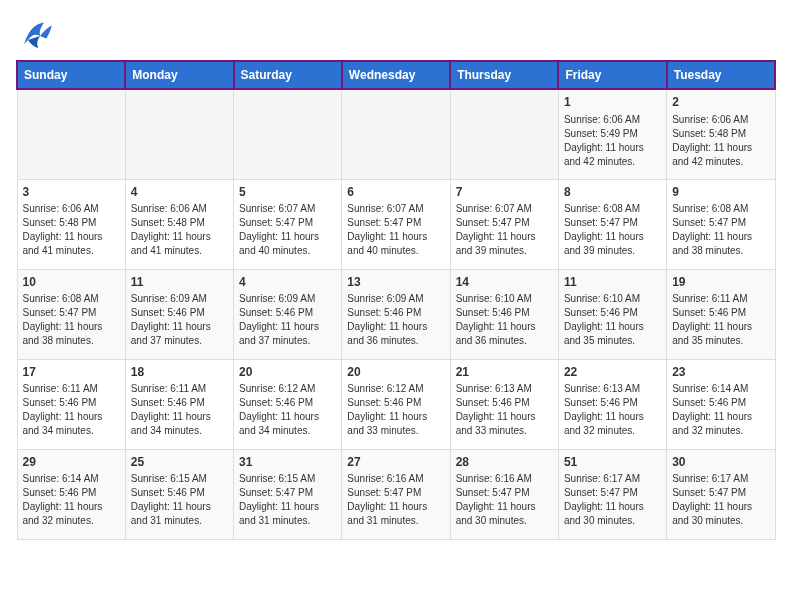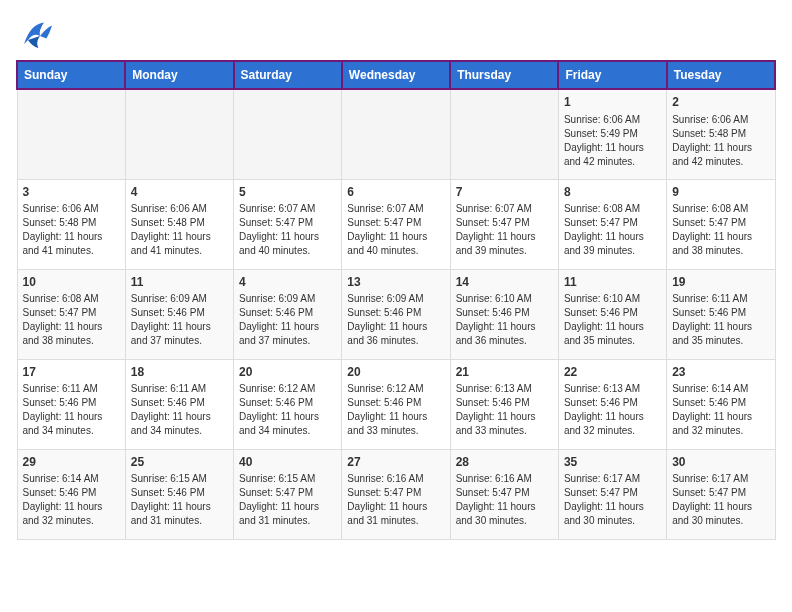--- a/index.html
+++ b/index.html
@@ -280,39 +280,39 @@
 Sunset: 5:46 PM
 Daylight: 11 hours and 32 minutes.</div>
         </td>
         <td>
           <span class="day-num">25</span>
           <div class="day-info" style="white-space: pre-line;">Sunrise: 6:15 AM
 Sunset: 5:46 PM
 Daylight: 11 hours and 31 minutes.</div>
         </td>
         <td>
-          <span class="day-num">40</span>
+          <span class="day-num">31</span>
           <div class="day-info" style="white-space: pre-line;">Sunrise: 6:15 AM
 Sunset: 5:47 PM
 Daylight: 11 hours and 31 minutes.</div>
         </td>
         <td>
           <span class="day-num">27</span>
           <div class="day-info" style="white-space: pre-line;">Sunrise: 6:16 AM
 Sunset: 5:47 PM
 Daylight: 11 hours and 31 minutes.</div>
         </td>
         <td>
           <span class="day-num">28</span>
           <div class="day-info" style="white-space: pre-line;">Sunrise: 6:16 AM
 Sunset: 5:47 PM
 Daylight: 11 hours and 30 minutes.</div>
         </td>
         <td>
-          <span class="day-num">35</span>
+          <span class="day-num">51</span>
           <div class="day-info" style="white-space: pre-line;">Sunrise: 6:17 AM
 Sunset: 5:47 PM
 Daylight: 11 hours and 30 minutes.</div>
         </td>
         <td>
           <span class="day-num">30</span>
           <div class="day-info" style="white-space: pre-line;">Sunrise: 6:17 AM
 Sunset: 5:47 PM
 Daylight: 11 hours and 30 minutes.</div>
         </td>

